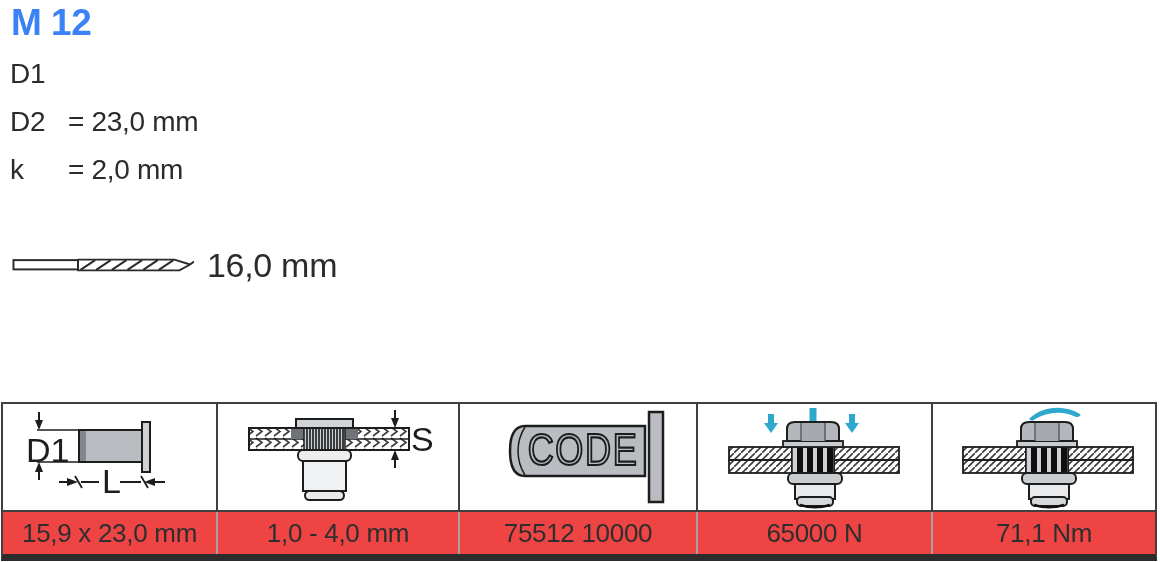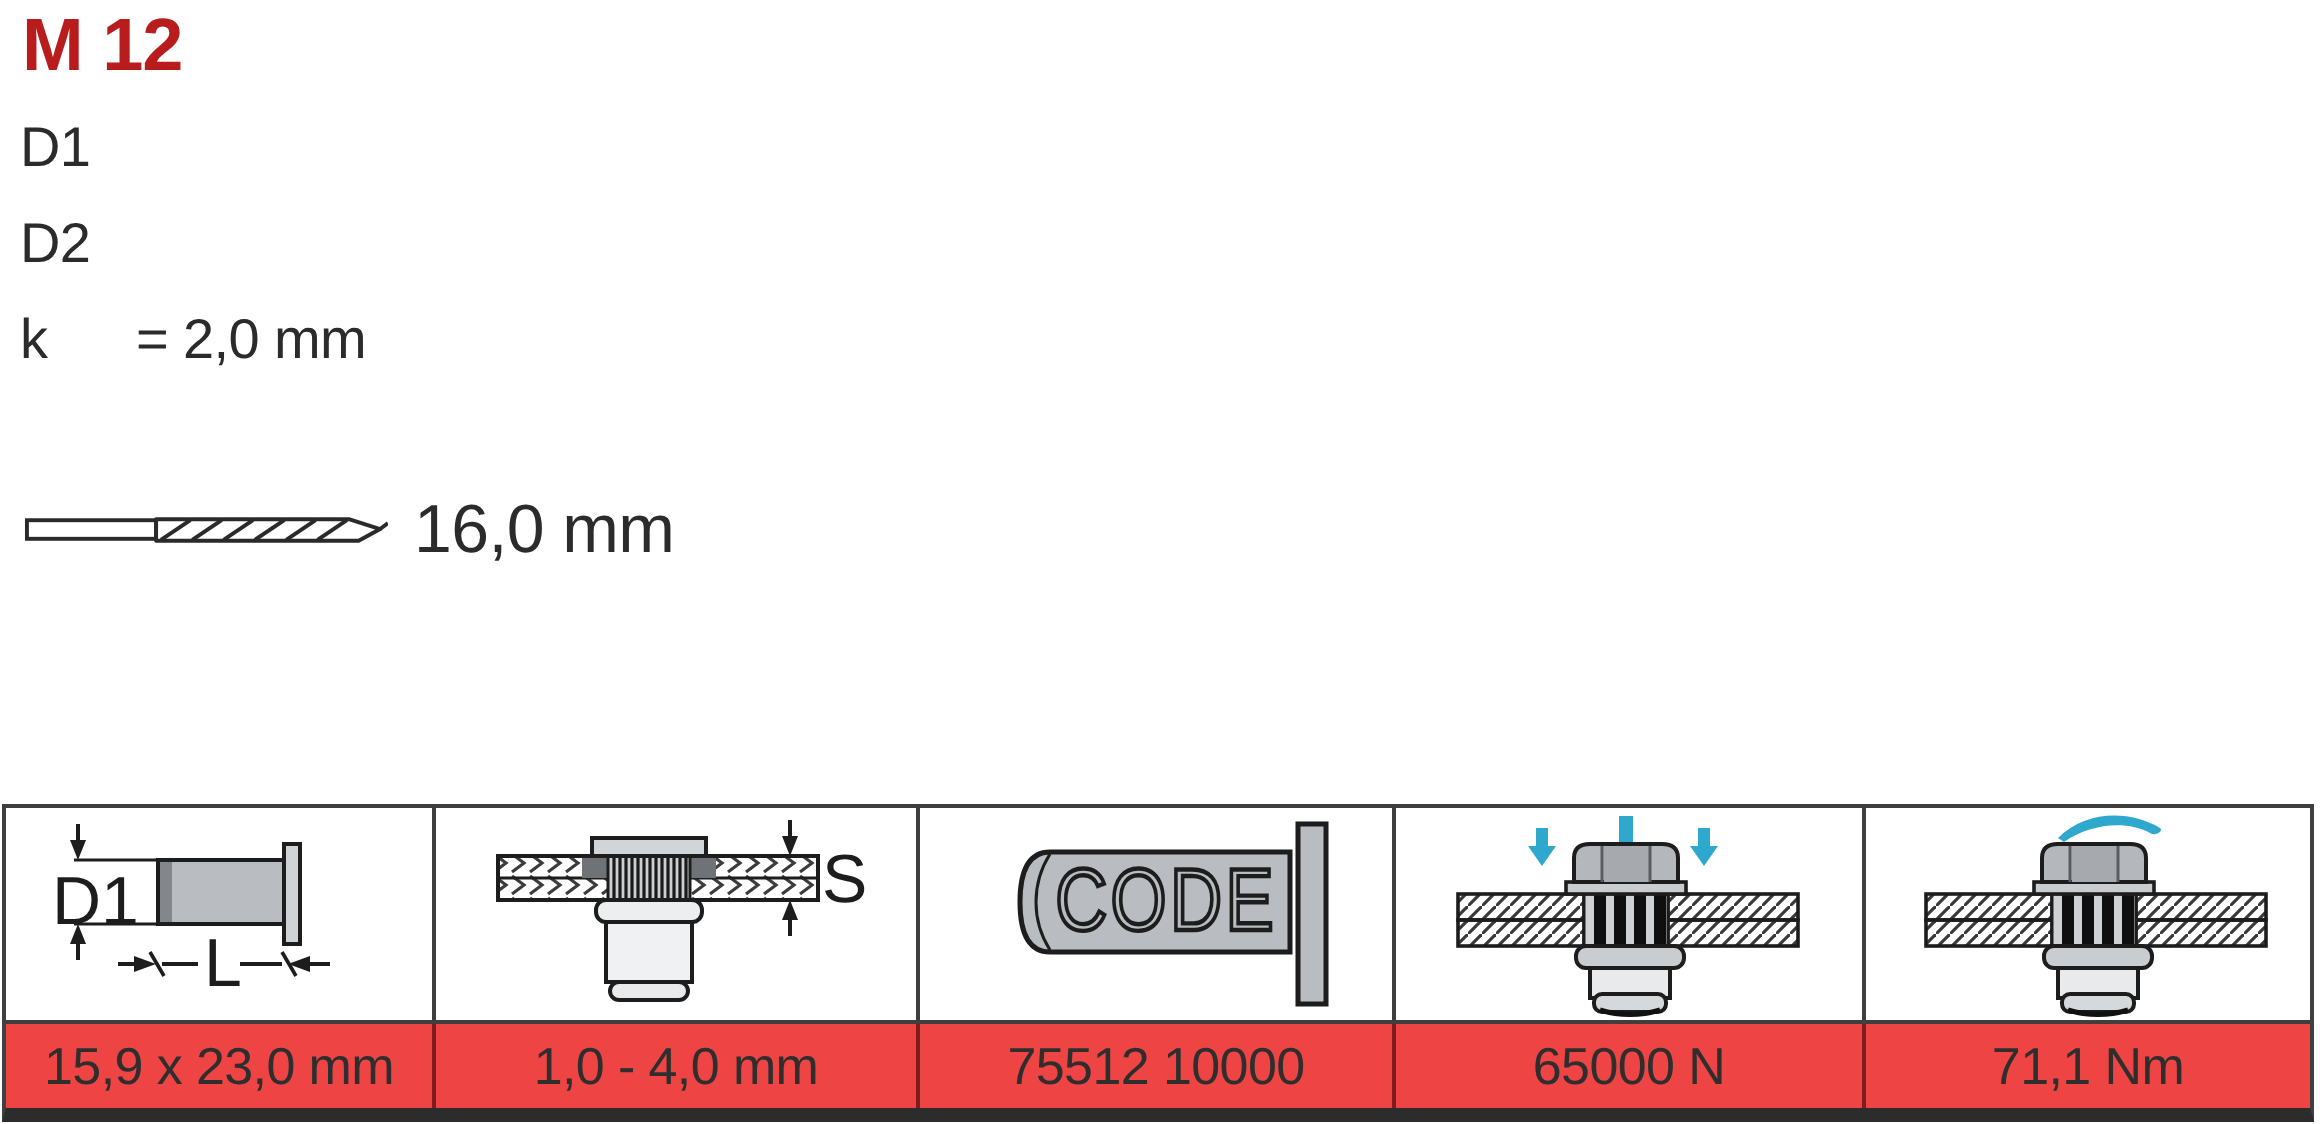--- a/index.html
+++ b/index.html
@@ -7,21 +7,21 @@
   body {
     width: 1160px; height: 562px;
     background: #ffffff;
     font-family: "Liberation Sans", sans-serif;
     position: relative; overflow: hidden;
     color: #2b2b2b;
   }
   .title {
     position: absolute; top: 2px; left: 11px; margin: 0;
     font-size: 37px; font-weight: 700; letter-spacing: -0.5px;
-    color: #b91c1c;
+    color: #3b82f6;
   }
   .specs { position: absolute; top: 50px; left: 10px; }
   .spec-row {
     display: flex; align-items: center; height: 48px;
     font-size: 28px; letter-spacing: -0.3px; color: #2b2b2b;
   }
   .spec-label { width: 58px; }
   .drill-row {
     position: absolute; top: 248px; left: 12px;
     display: flex; align-items: center; gap: 13px; height: 34px;
@@ -40,38 +40,39 @@
   }
   .icon-cell {
     height: 106px; display: flex; align-items: center; justify-content: center;
     border-left: 2px solid #3f3f3f; background: #ffffff;
   }
   .icon-cell:first-child { border-left: none; }
   .values-row { border-top: 2px solid #3f3f3f; background: #ef4444; }
   .value-cell {
     height: 42px; display: flex; align-items: center; justify-content: center;
     font-size: 26px; letter-spacing: -0.3px; color: #2e2e2e;
-    border-left: 2px solid #7f1d1d;
+    border-left: 2px solid #a3a3a3;
   }
   .value-cell:first-child { border-left: none; }
   svg text { font-family: "Liberation Sans", sans-serif; }
 </style>
 </head>
 <body>
 
 <div class="page">
 
   <h1 class="title">M 12</h1>
 
   <div class="specs">
     <div class="spec-row">
       <span class="spec-label">D1</span>
     </div>
     <div class="spec-row">
       <span class="spec-label">D2</span>
+      <span class="spec-value">= 23,0 mm</span>
     </div>
     <div class="spec-row">
       <span class="spec-label">k</span>
       <span class="spec-value">= 2,0 mm</span>
     </div>
   </div>
 
   <div class="drill-row">
     <svg width="182" height="18" viewBox="0 0 186 18">
       <rect x="1.5" y="4" width="66" height="9.5" fill="#ffffff" stroke="#2a2a2a" stroke-width="2"></rect>

